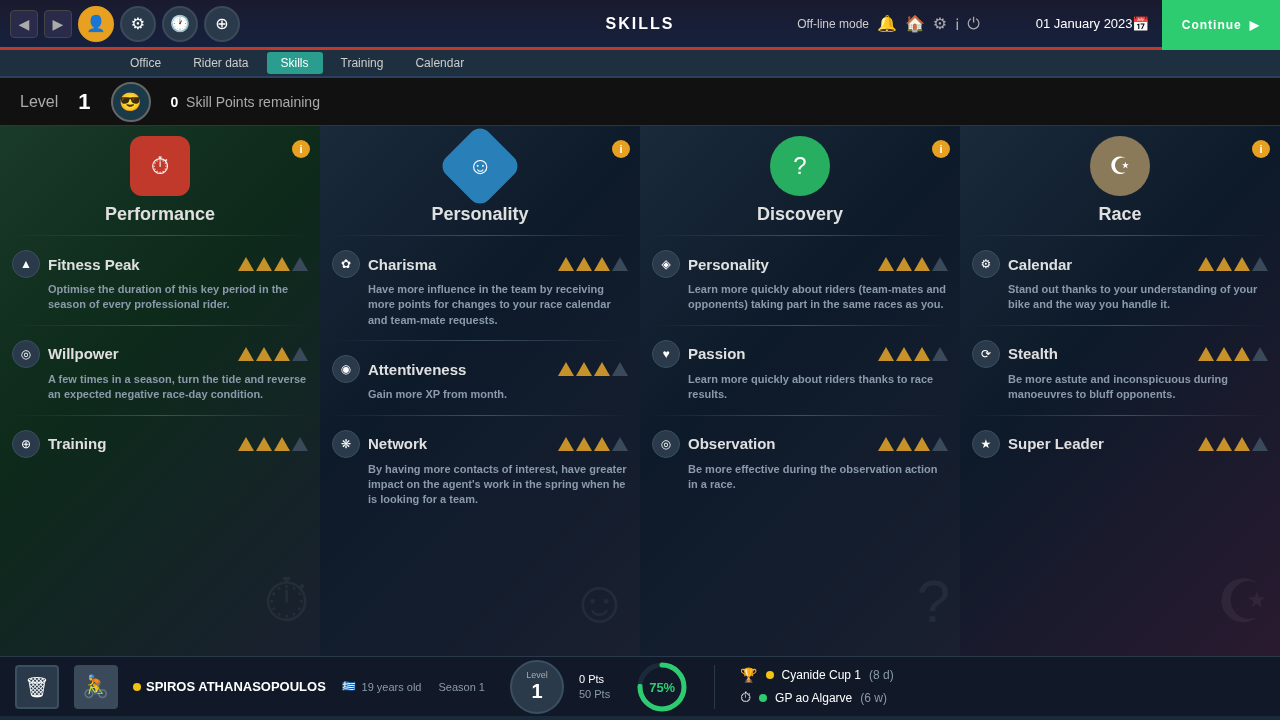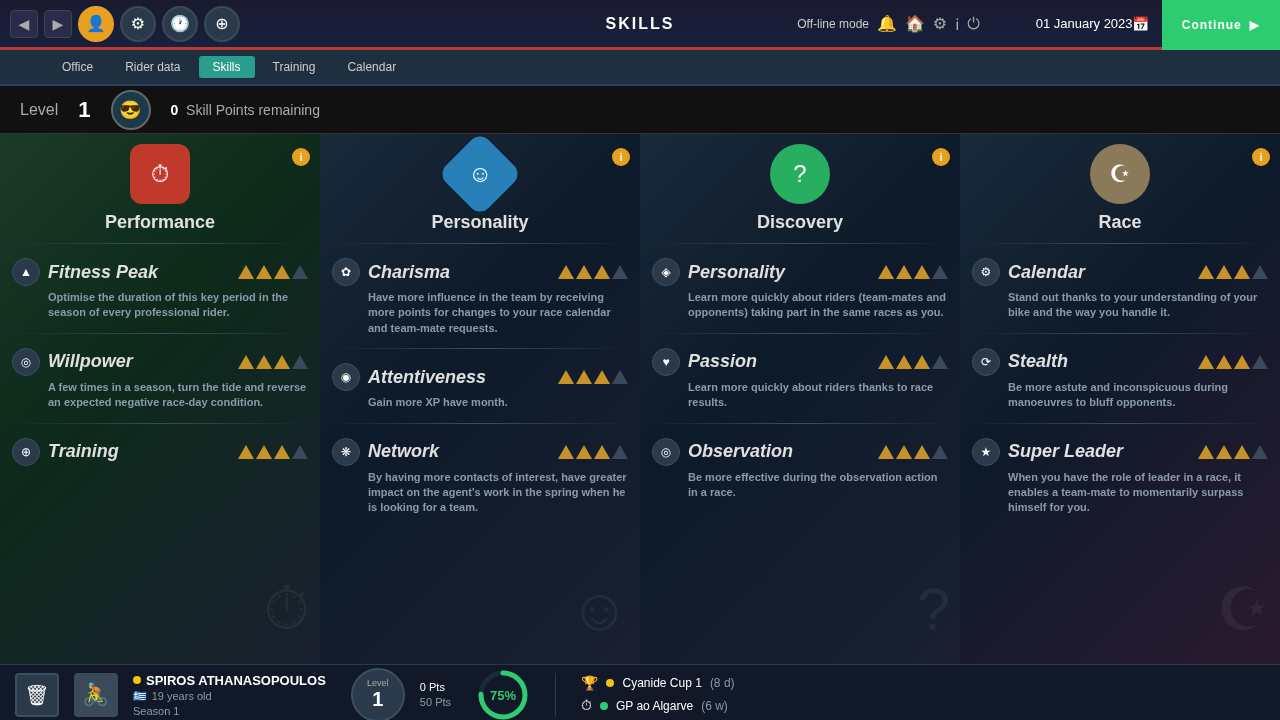--- a/index.html
+++ b/index.html
@@ -77,25 +77,25 @@
       padding: 0 20px;
       display: flex; align-items: center; gap: 8px;
       cursor: pointer;
       letter-spacing: 1px;
       margin-left: 45px;
     }
     .continue-btn::after { content: '▶'; font-size: 12px; }
 
     
     .sub-nav {
-      height: 36px;
+      height: 28px;
       background: #1e3040;
       display: flex;
       align-items: center;
-      padding-left: 48px;
+      padding-left: 116px;
       gap: 4px;
       border-bottom: 2px solid #2a4060;
     }
     .sub-nav-item {
       padding: 4px 14px;
       font-size: 12px;
       border-radius: 3px;
       cursor: pointer;
       color: #ccc;
     }
@@ -199,25 +199,24 @@
     }
     .skill-icon {
       width: 28px; height: 28px;
       border-radius: 50%;
       background: #2a3a4a;
       border: 1px solid #3a5060;
       display: flex; align-items: center; justify-content: center;
       font-size: 12px; flex-shrink: 0;
     }
     .skill-name {
-      font-size: 18px;
+      font-size: 15px;
       font-weight: bold;
       color: #e0e0e0;
       flex: 1;
-      font-style: italic;
     }
     .skill-stars {
       display: flex; gap: 2px;
     }
     .star {
       width: 0; height: 0;
       border-left: 8px solid transparent;
       border-right: 8px solid transparent;
       border-bottom: 14px solid #c8922a;
       position: relative;
@@ -250,21 +249,21 @@
       font-size: 20px;
     }
     .rider-avatar-small {
       width: 44px; height: 44px;
       border-radius: 4px;
       background: #3a4a5a;
       overflow: hidden;
       display: flex; align-items: center; justify-content: center;
       font-size: 22px;
     }
-    .rider-info { display: flex; flex-direction: column; gap: 2px; }
+    .rider-info { display: flex; flex-direction: row; gap: 17px; }
     .rider-name { font-size: 13px; font-weight: bold; color: #fff; display: flex; align-items: center; gap: 5px; }
     .rider-detail { font-size: 11px; color: #8a9aaa; display: flex; align-items: center; gap: 5px; }
     .dot-yellow { width: 8px; height: 8px; border-radius: 50%; background: #f1c40f; }
     .dot-green { width: 8px; height: 8px; border-radius: 50%; background: #2ecc71; }
 
     .level-circle {
       width: 54px; height: 54px;
       border-radius: 50%;
       background: #2a3a4a;
       border: 2px solid #3a5060;
@@ -445,21 +444,21 @@
       <div class="skill-row">
         <div class="skill-icon">◉</div>
         <div class="skill-name">Attentiveness</div>
         <div class="skill-stars">
           <div class="star"></div>
           <div class="star"></div>
           <div class="star"></div>
           <div class="star empty"></div>
         </div>
       </div>
-      <div class="skill-desc">Gain more XP have month.</div>
+      <div class="skill-desc">Gain more XP from month.</div>
     </div>
     <div class="skill-divider"></div>
 
     <div class="skill-item">
       <div class="skill-row">
         <div class="skill-icon">❋</div>
         <div class="skill-name">Network</div>
         <div class="skill-stars">
           <div class="star"></div>
           <div class="star"></div>
@@ -572,21 +571,20 @@
       <div class="skill-row">
         <div class="skill-icon">★</div>
         <div class="skill-name">Super Leader</div>
         <div class="skill-stars">
           <div class="star"></div>
           <div class="star"></div>
           <div class="star"></div>
           <div class="star empty"></div>
         </div>
       </div>
-      <div class="skill-desc">When you have the role of leader in a race, it enables a team-mate to momentarily surpass himself for you.</div>
     </div>
     <div class="col-watermark">☪</div>
   </div>
 
 </div>
 
 <div class="bottom-bar">
   <div class="rider-trophy">🗑</div>
   <div class="rider-avatar-small">🚴</div>
   <div class="rider-info">

